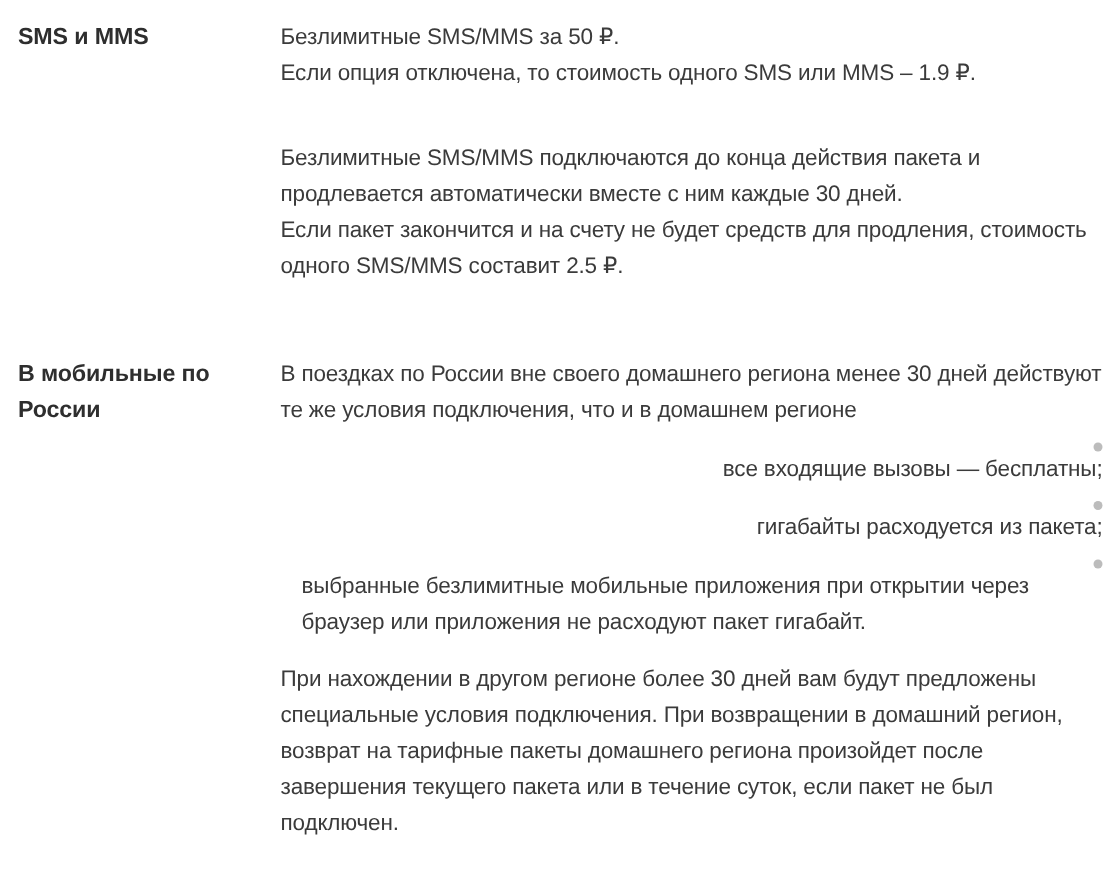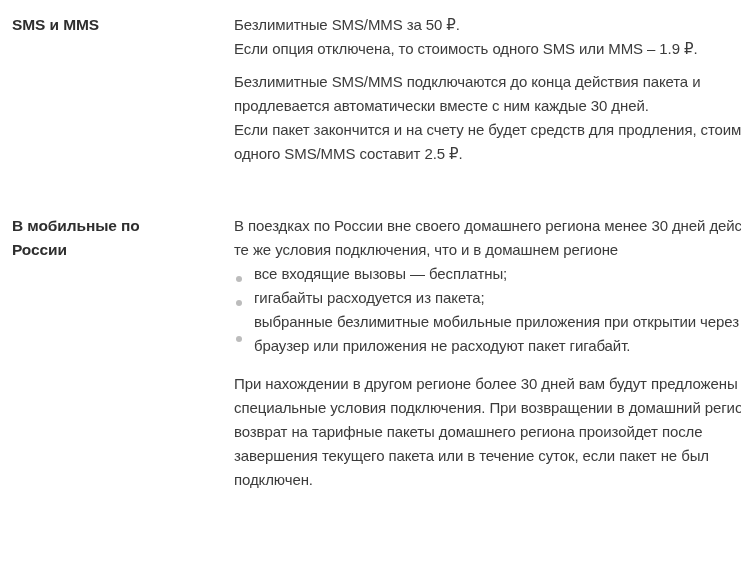--- a/index.html
+++ b/index.html
@@ -16,21 +16,20 @@
     line-height: 24px;
     letter-spacing: -0.1px;
     color: #3b3b3b;
   }
   .page {
     padding: 13px 6px 0 12px;
   }
   .section {
     display: flex;
     align-items: flex-start;
-    gap: 47px;
   }
   .section + .section {
     margin-top: 48px;
   }
   .heading {
     flex: 0 0 175px;
     width: 175px;
     margin: 0;
     font-size: 15.5px;
     font-weight: 700;
@@ -38,37 +37,38 @@
     color: #2e2e2e;
   }
   .content {
     flex: 0 0 548px;
     max-width: 548px;
   }
   .para {
     margin: 0;
   }
   .para + .para {
-    margin-top: 9px;
+    margin-top: 33px;
   }
   .line {
     display: block;
   }
   .bullets {
     list-style: none;
     margin: 0;
     padding: 0;
   }
   .bullets + .para {
     margin-top: 14px;
   }
   .bullet {
     display: flex;
-    align-items: center;
+    align-items: flex-end;
     padding-left: 2px;
+    flex-direction: column;
   }
   .dot {
     flex: 0 0 6px;
     width: 6px;
     height: 6px;
     margin-top: 9px;
     border-radius: 50%;
     background: #bcbcbc;
   }
   .bullet-text {

